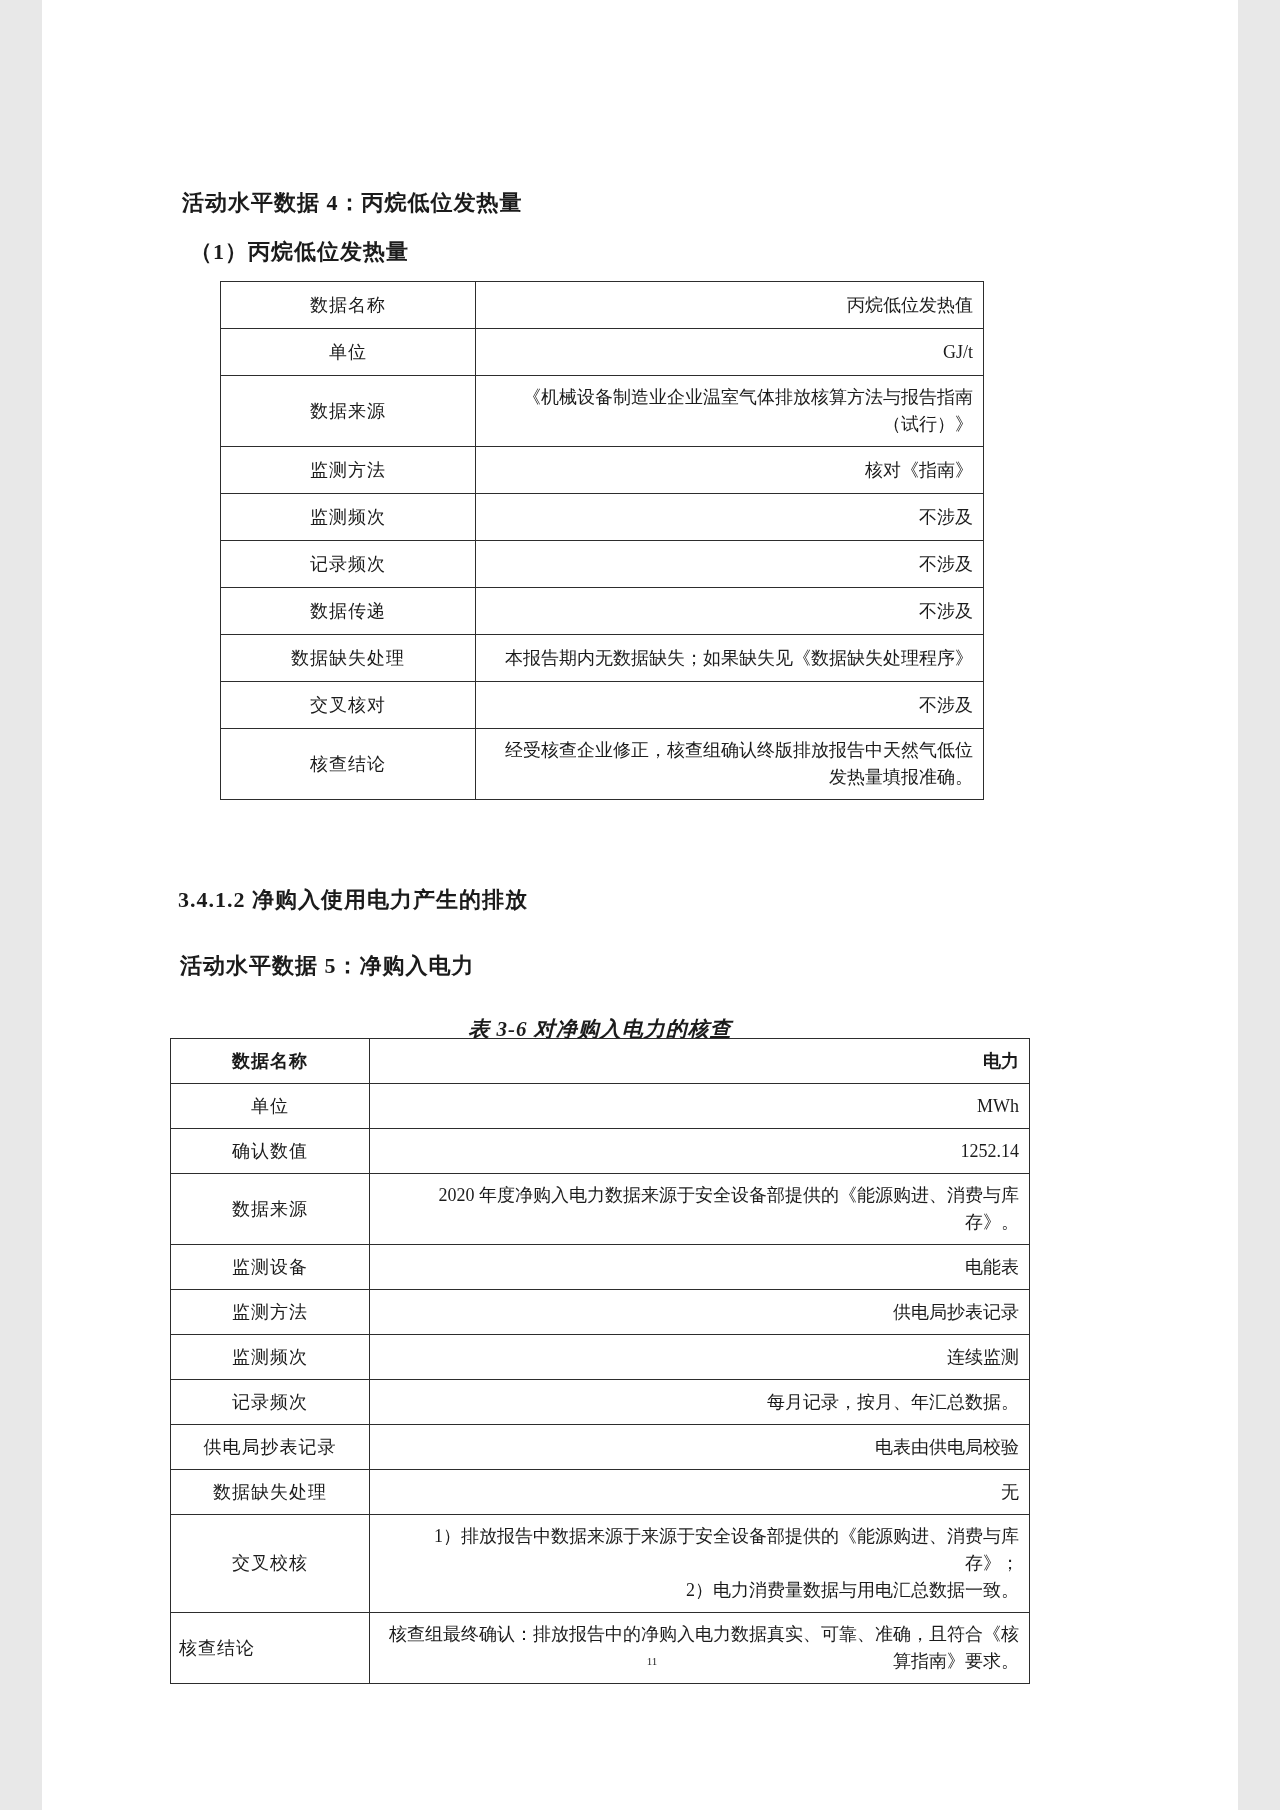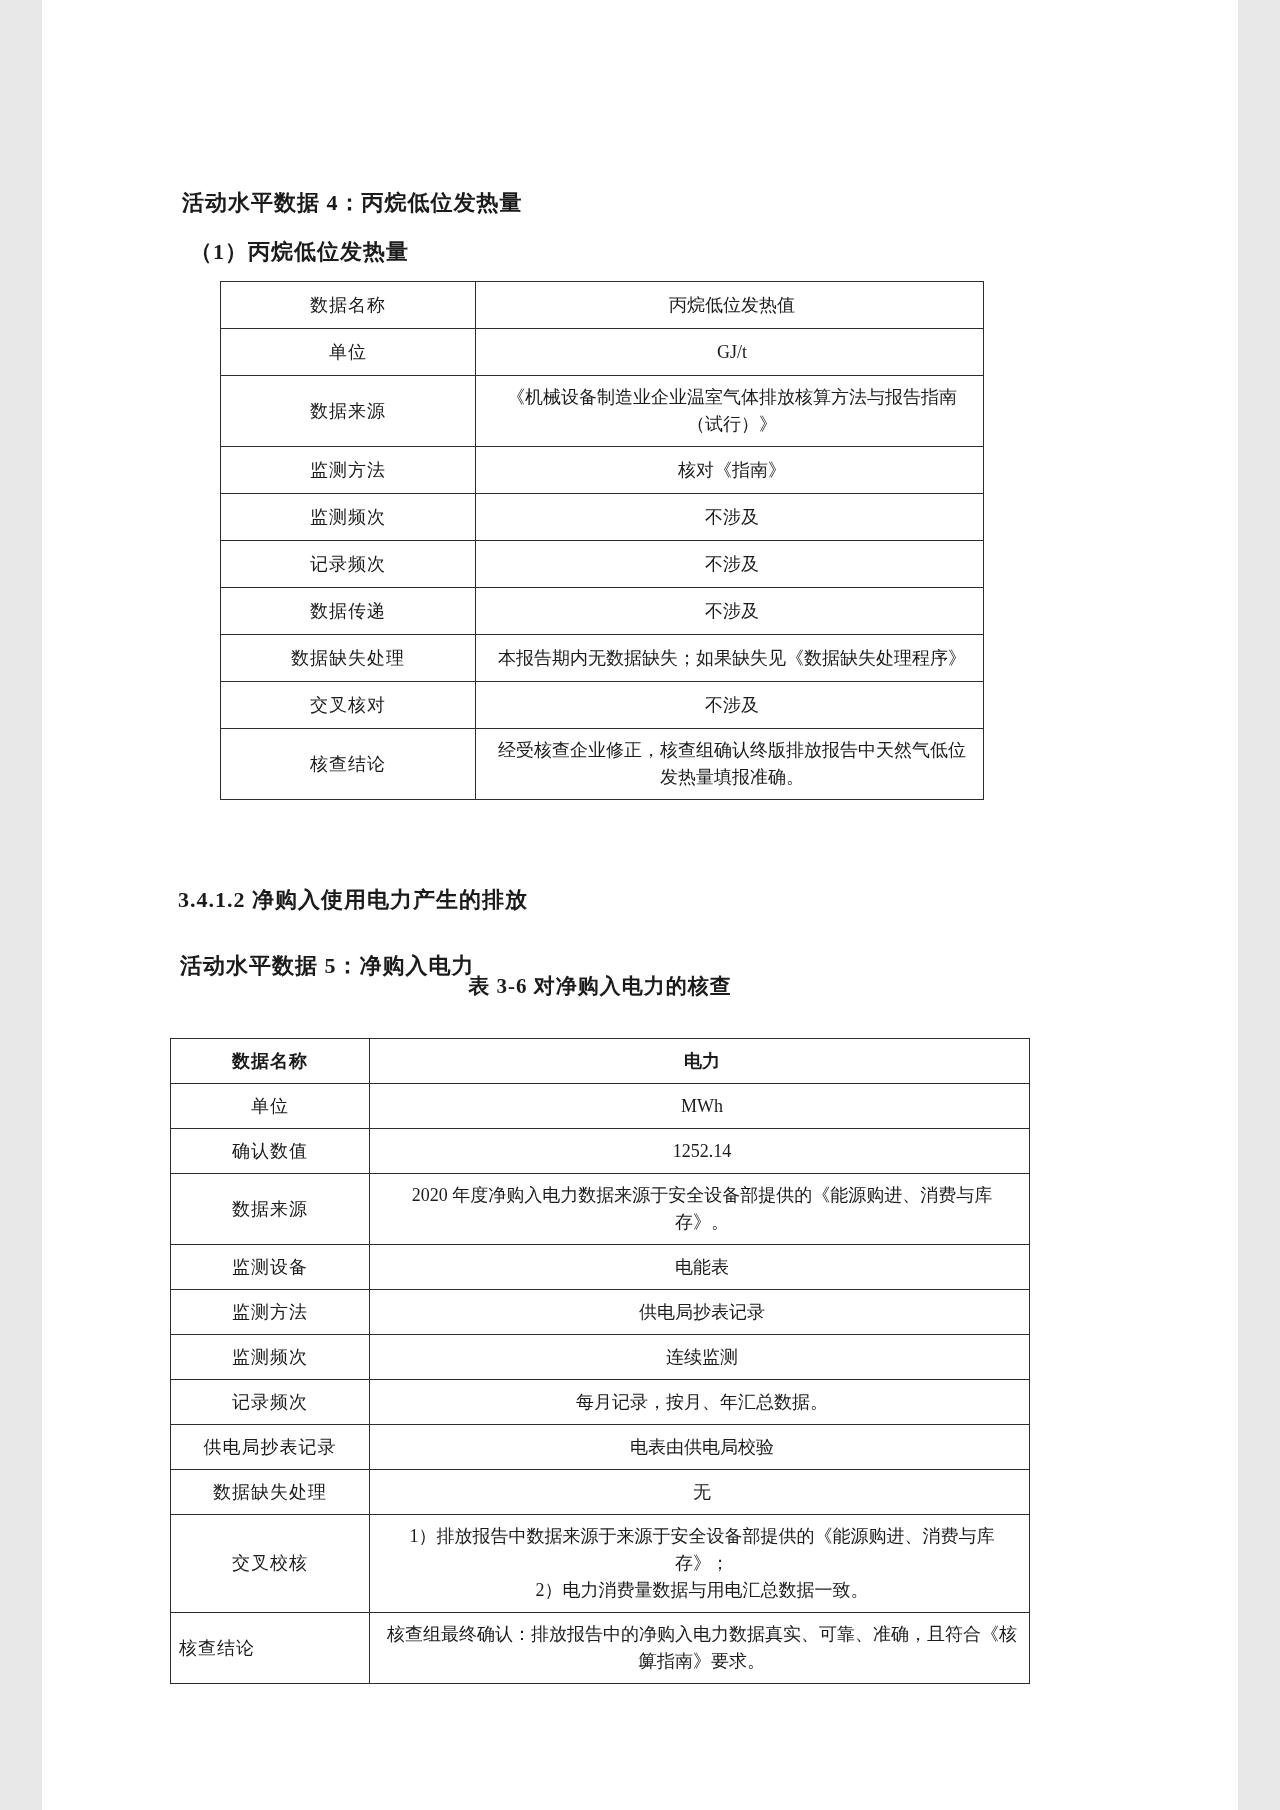--- a/index.html
+++ b/index.html
@@ -46,44 +46,44 @@
     font-size: 18px;
     line-height: 1.5;
     padding: 8px 10px;
     vertical-align: middle;
   }
   table.doc-table .label-cell {
     text-align: center;
     letter-spacing: 1px;
   }
   table.doc-table .value-cell {
-    text-align: center;
+    text-align: right;
     padding-left: 15px;
     white-space: pre-line;
   }
   table.doc-table .bold { font-weight: bold; }
   table.doc-table .left { text-align: left; padding-left: 8px; }
   #table1 { left: 178px; top: 281px; width: 764px; }
   #table1 td { height: 30px; }
   #table1 .label-cell { width: 234px; }
   #table2 { left: 128px; top: 1038px; width: 860px; }
   #table2 td { height: 28px; }
   #table2 .label-cell { width: 178px; }
   #heading-1 { left: 140px; top: 188px; }
   #subheading-1 { left: 148px; top: 237px; }
   #heading-2 { left: 136px; top: 885px; }
   #subheading-2 { left: 138px; top: 951px; }
-  #caption-2 { left: 128px; top: 972px; width: 860px; }
+  #caption-2 { left: 128px; top: 1015px; width: 860px; font-style: italic; }
   .page-number {
     position: absolute;
     top: 1655px;
-    left: 4px;
+    left: 12px;
     width: 100%;
     text-align: center;
-    font-size: 14px;
+    font-size: 11px;
     color: #2a2a2a;
   }
 </style>
 </head>
 <body>
 
 <div class="page">
 
   <div class="heading" id="heading-1">活动水平数据 4：丙烷低位发热量</div>
 

